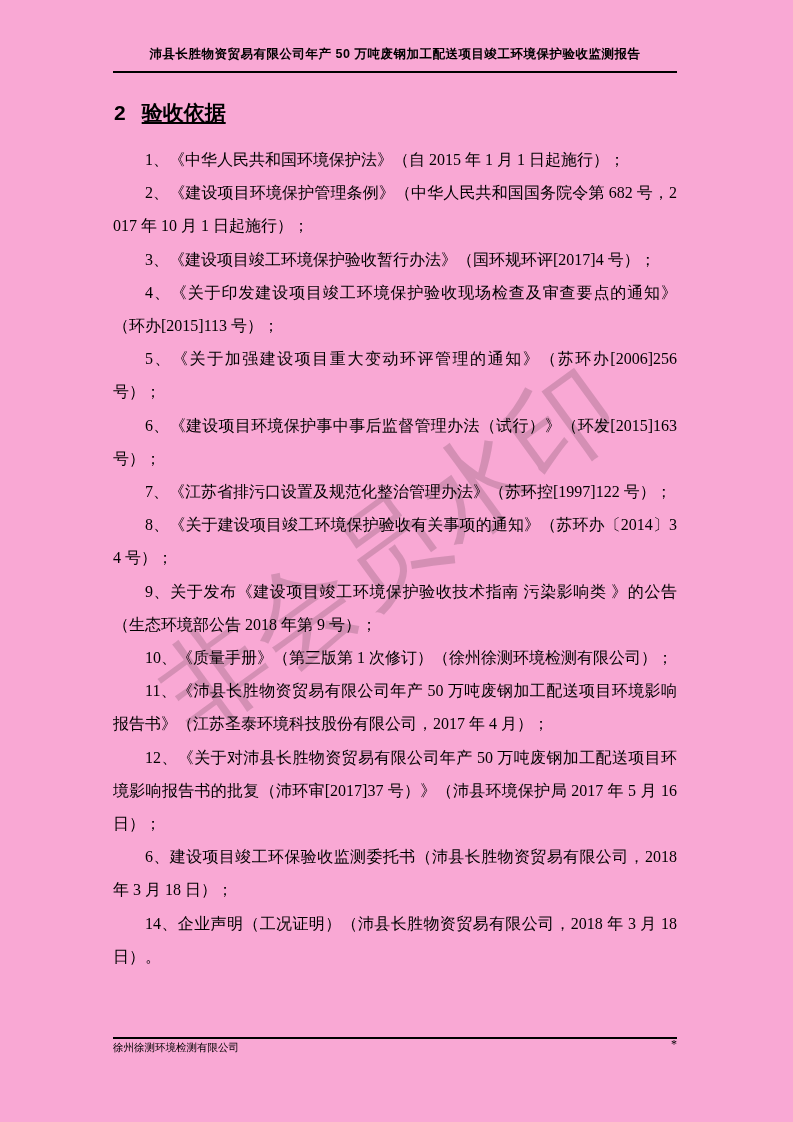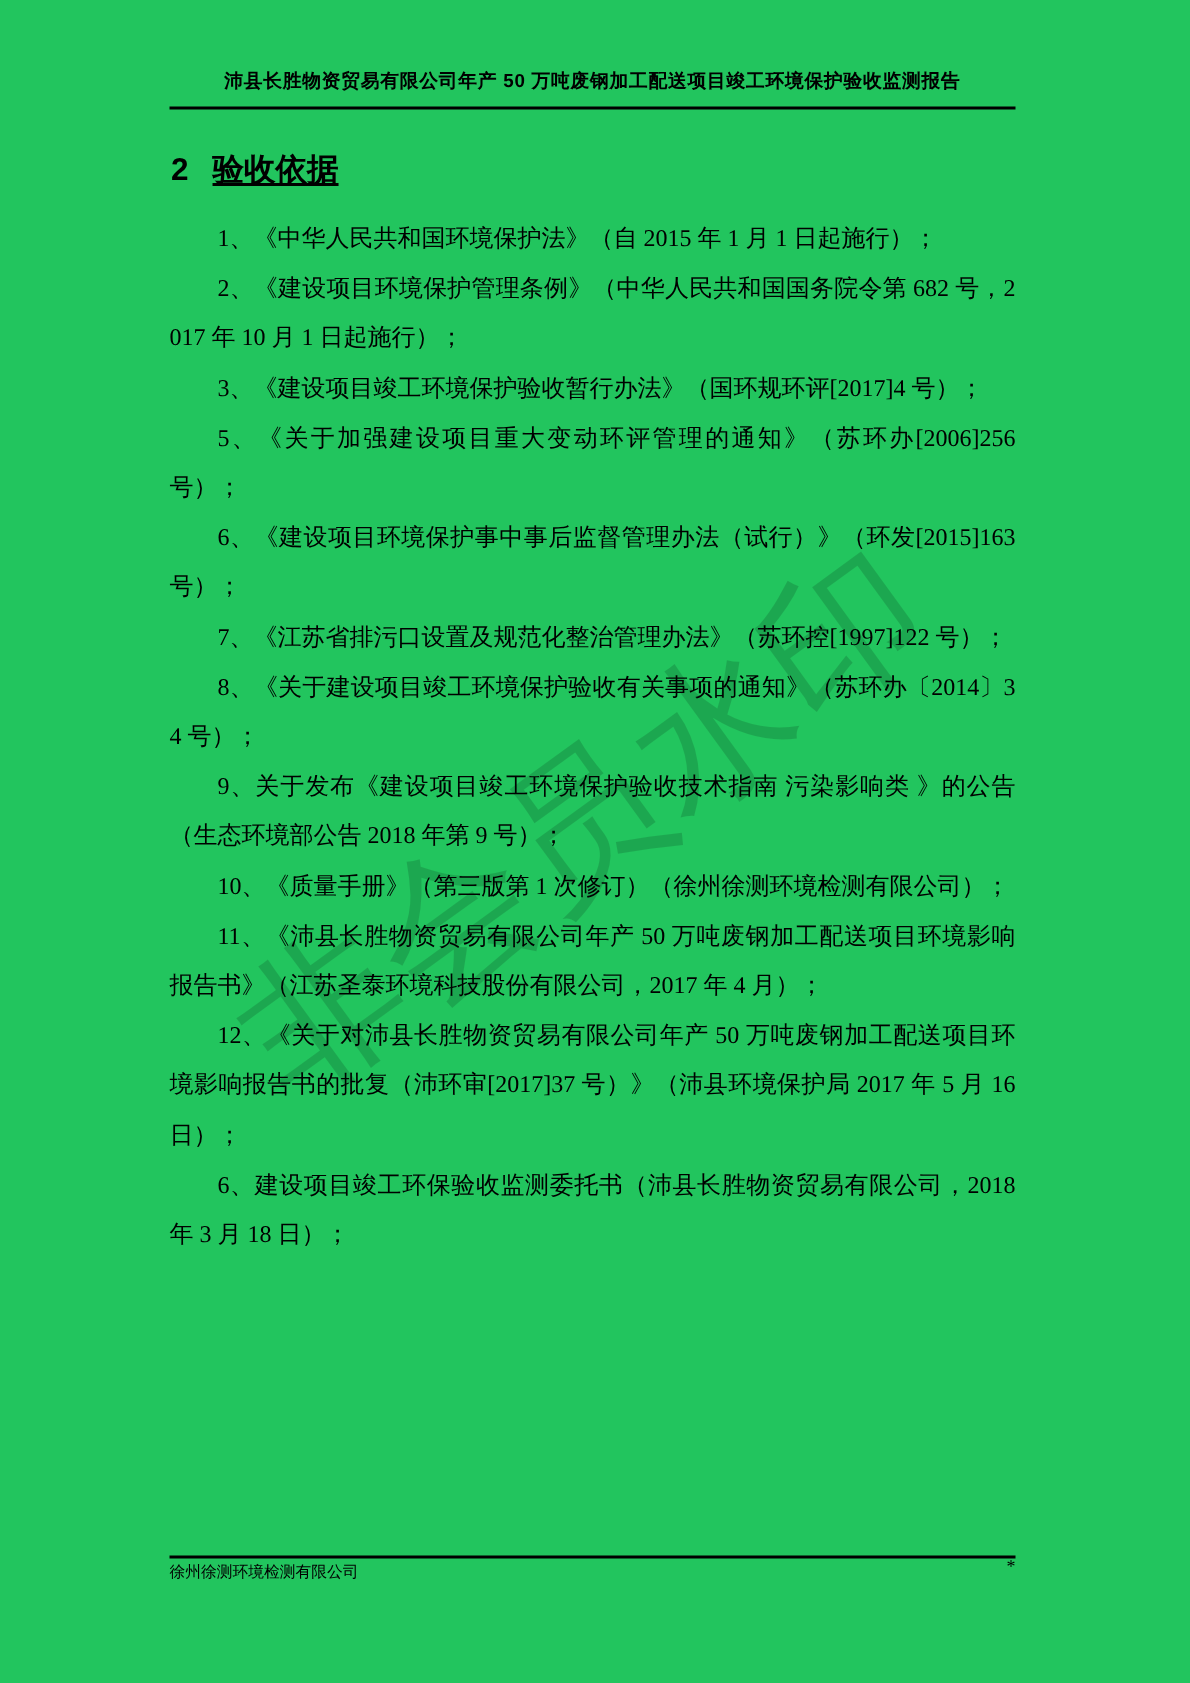--- a/index.html
+++ b/index.html
@@ -1,20 +1,20 @@
 <!DOCTYPE html>
 <html><head>
 <meta charset="utf-8">
 <style>
   html,body { margin:0; padding:0; background:#e8e8e8; }
   .page {
     position:relative;
     width:793px; height:1122px;
     margin:0 auto;
-    background:#22c55e;
+    background:#f9a8d4;
     color:#000;
     font-family:"Liberation Serif","DejaVu Serif",serif;
     overflow:hidden;
   }
   
   .header-title {
     position:absolute; top:46px; left:113px; width:564px;
     text-align:center;
     font-family:"Liberation Sans","DejaVu Sans",sans-serif;
     font-weight:bold; font-size:12.5px; letter-spacing:0.5px;
@@ -75,28 +75,30 @@
   <div class="watermark" style="color: rgba(0, 0, 0, 0.15);">非会员水印</div>
 
   <div class="section-heading">
     <span class="section-number">2</span><span>验收依据</span>
   </div>
 
   <div class="body-text">
     <p>1、《中华人民共和国环境保护法》（自 2015 年 1 月 1 日起施行）；</p>
     <p>2、《建设项目环境保护管理条例》（中华人民共和国国务院令第 682 号，2017 年 10 月 1 日起施行）；</p>
     <p>3、《建设项目竣工环境保护验收暂行办法》（国环规环评[2017]4 号）；</p>
+    <p>4、《关于印发建设项目竣工环境保护验收现场检查及审查要点的通知》（环办[2015]113 号）；</p>
     <p>5、《关于加强建设项目重大变动环评管理的通知》（苏环办[2006]256 号）；</p>
     <p>6、《建设项目环境保护事中事后监督管理办法（试行）》（环发[2015]163 号）；</p>
     <p>7、《江苏省排污口设置及规范化整治管理办法》（苏环控[1997]122 号）；</p>
     <p>8、《关于建设项目竣工环境保护验收有关事项的通知》（苏环办〔2014〕34 号）；</p>
     <p>9、关于发布《建设项目竣工环境保护验收技术指南 污染影响类 》的公告（生态环境部公告 2018 年第 9 号）；</p>
     <p>10、《质量手册》（第三版第 1 次修订）（徐州徐测环境检测有限公司）；</p>
     <p>11、《沛县长胜物资贸易有限公司年产 50 万吨废钢加工配送项目环境影响报告书》（江苏圣泰环境科技股份有限公司，2017 年 4 月）；</p>
     <p>12、《关于对沛县长胜物资贸易有限公司年产 50 万吨废钢加工配送项目环境影响报告书的批复（沛环审[2017]37 号）》（沛县环境保护局 2017 年 5 月 16 日）；</p>
     <p>6、建设项目竣工环保验收监测委托书（沛县长胜物资贸易有限公司，2018 年 3 月 18 日）；</p>
+    <p>14、企业声明（工况证明）（沛县长胜物资贸易有限公司，2018 年 3 月 18 日）。</p>
   </div>
 
   <div class="footer-rule"></div>
   <div class="footer-company">徐州徐测环境检测有限公司</div>
   <div class="footer-marker">*</div>
 
 </div>
 
 </body></html>

